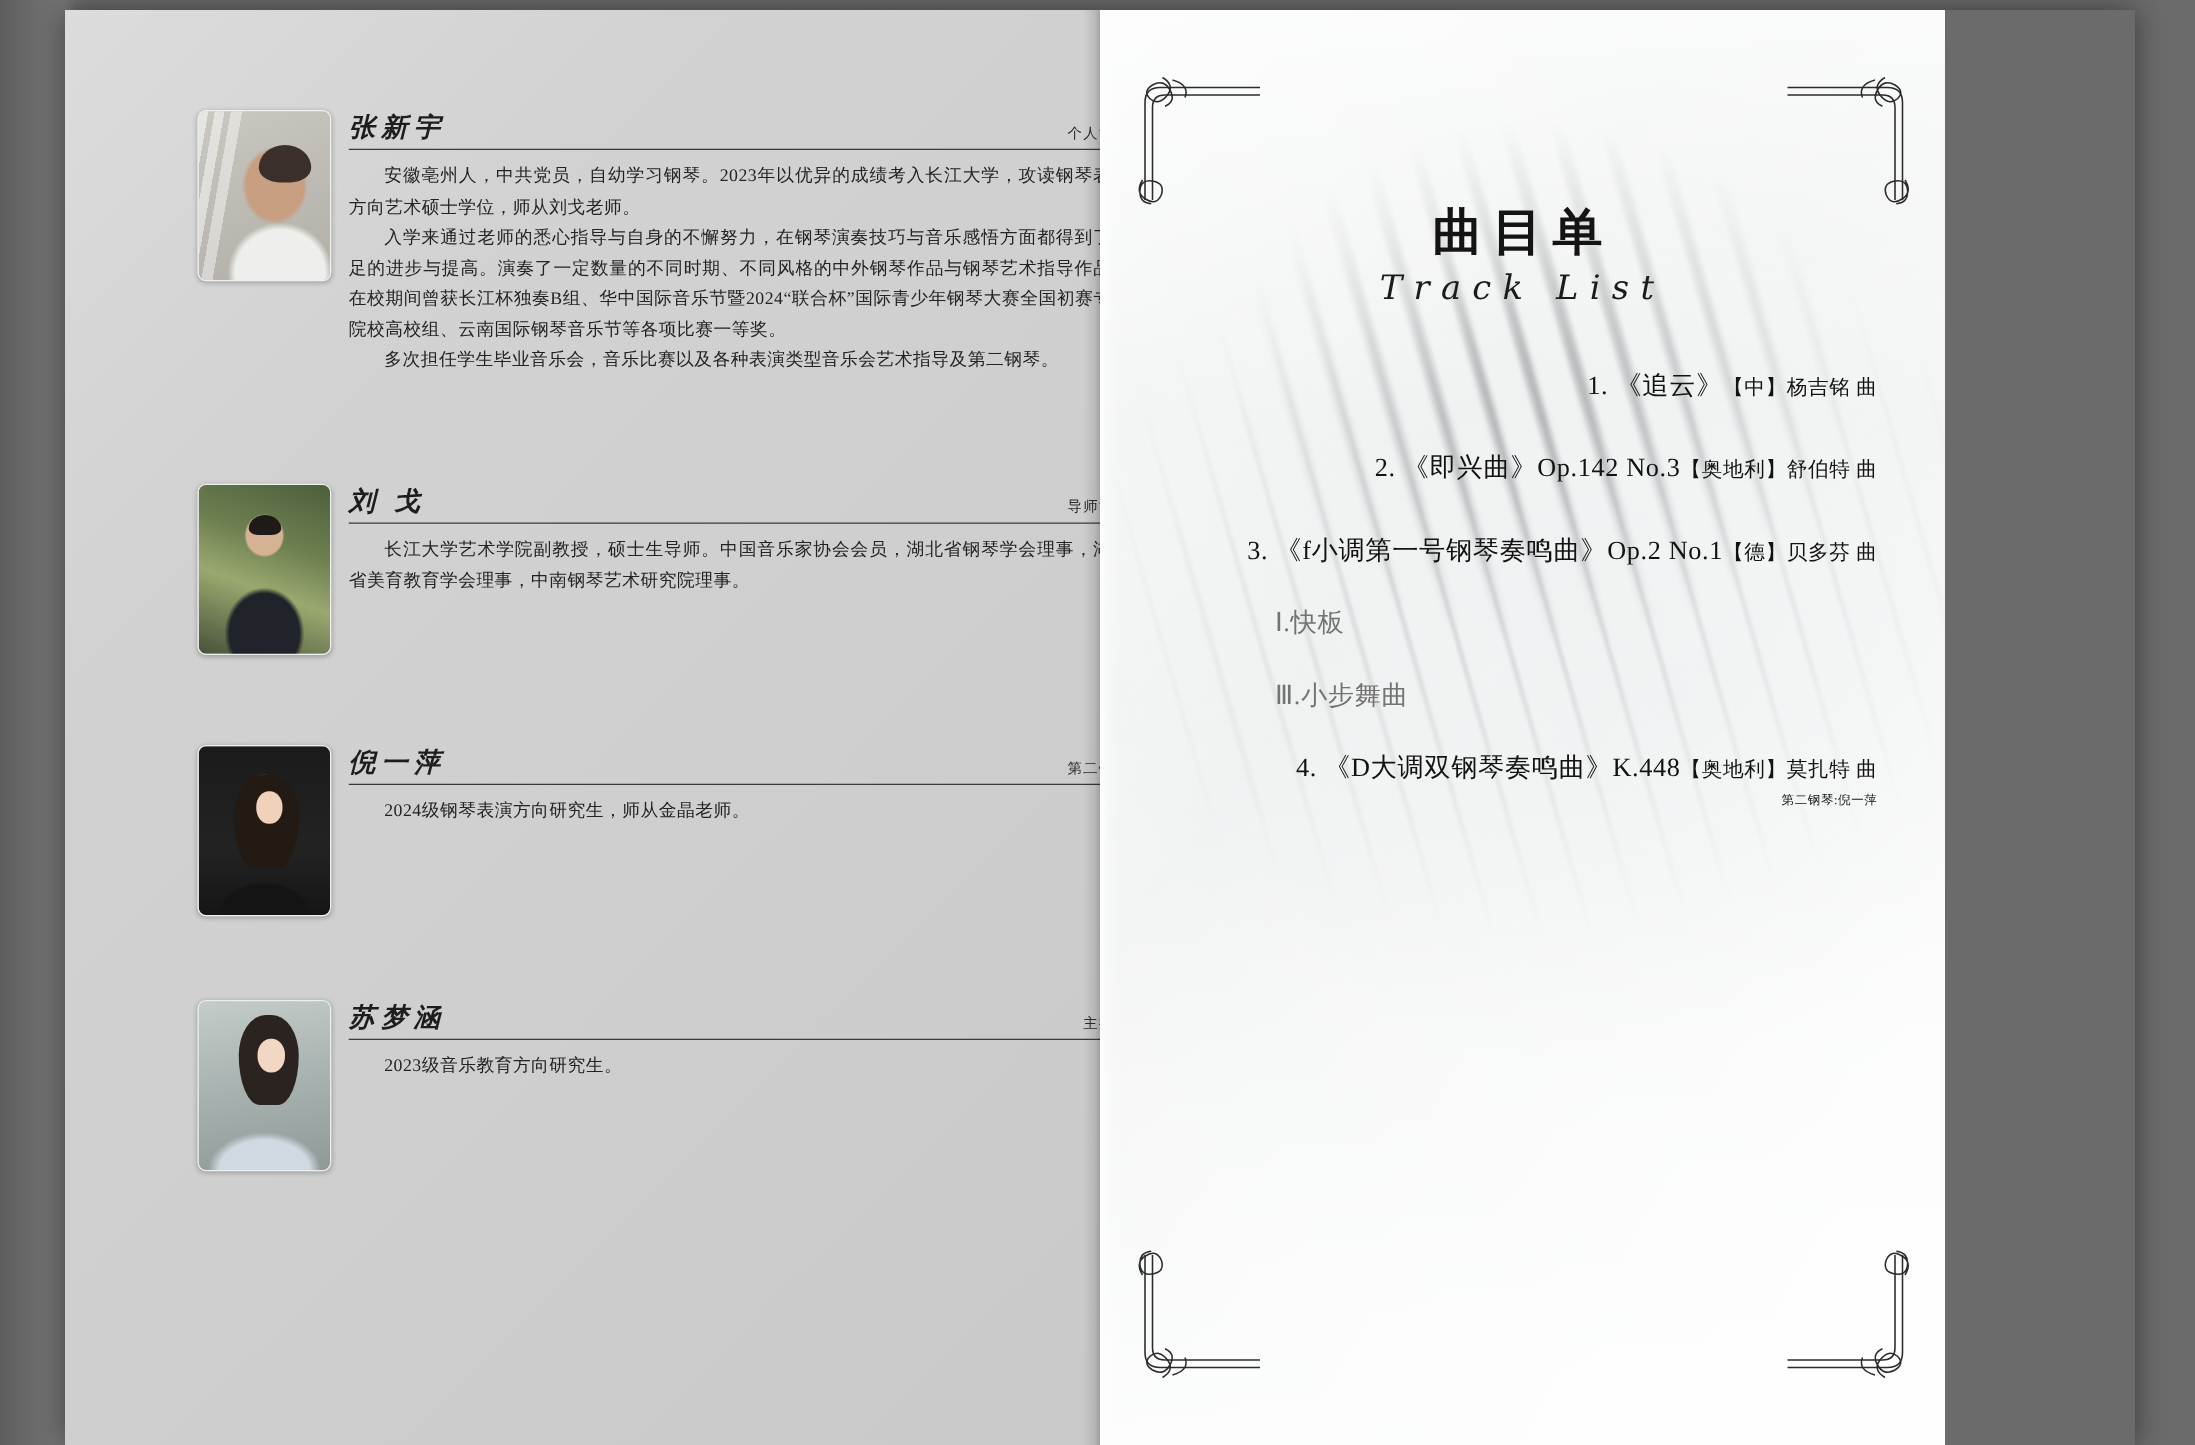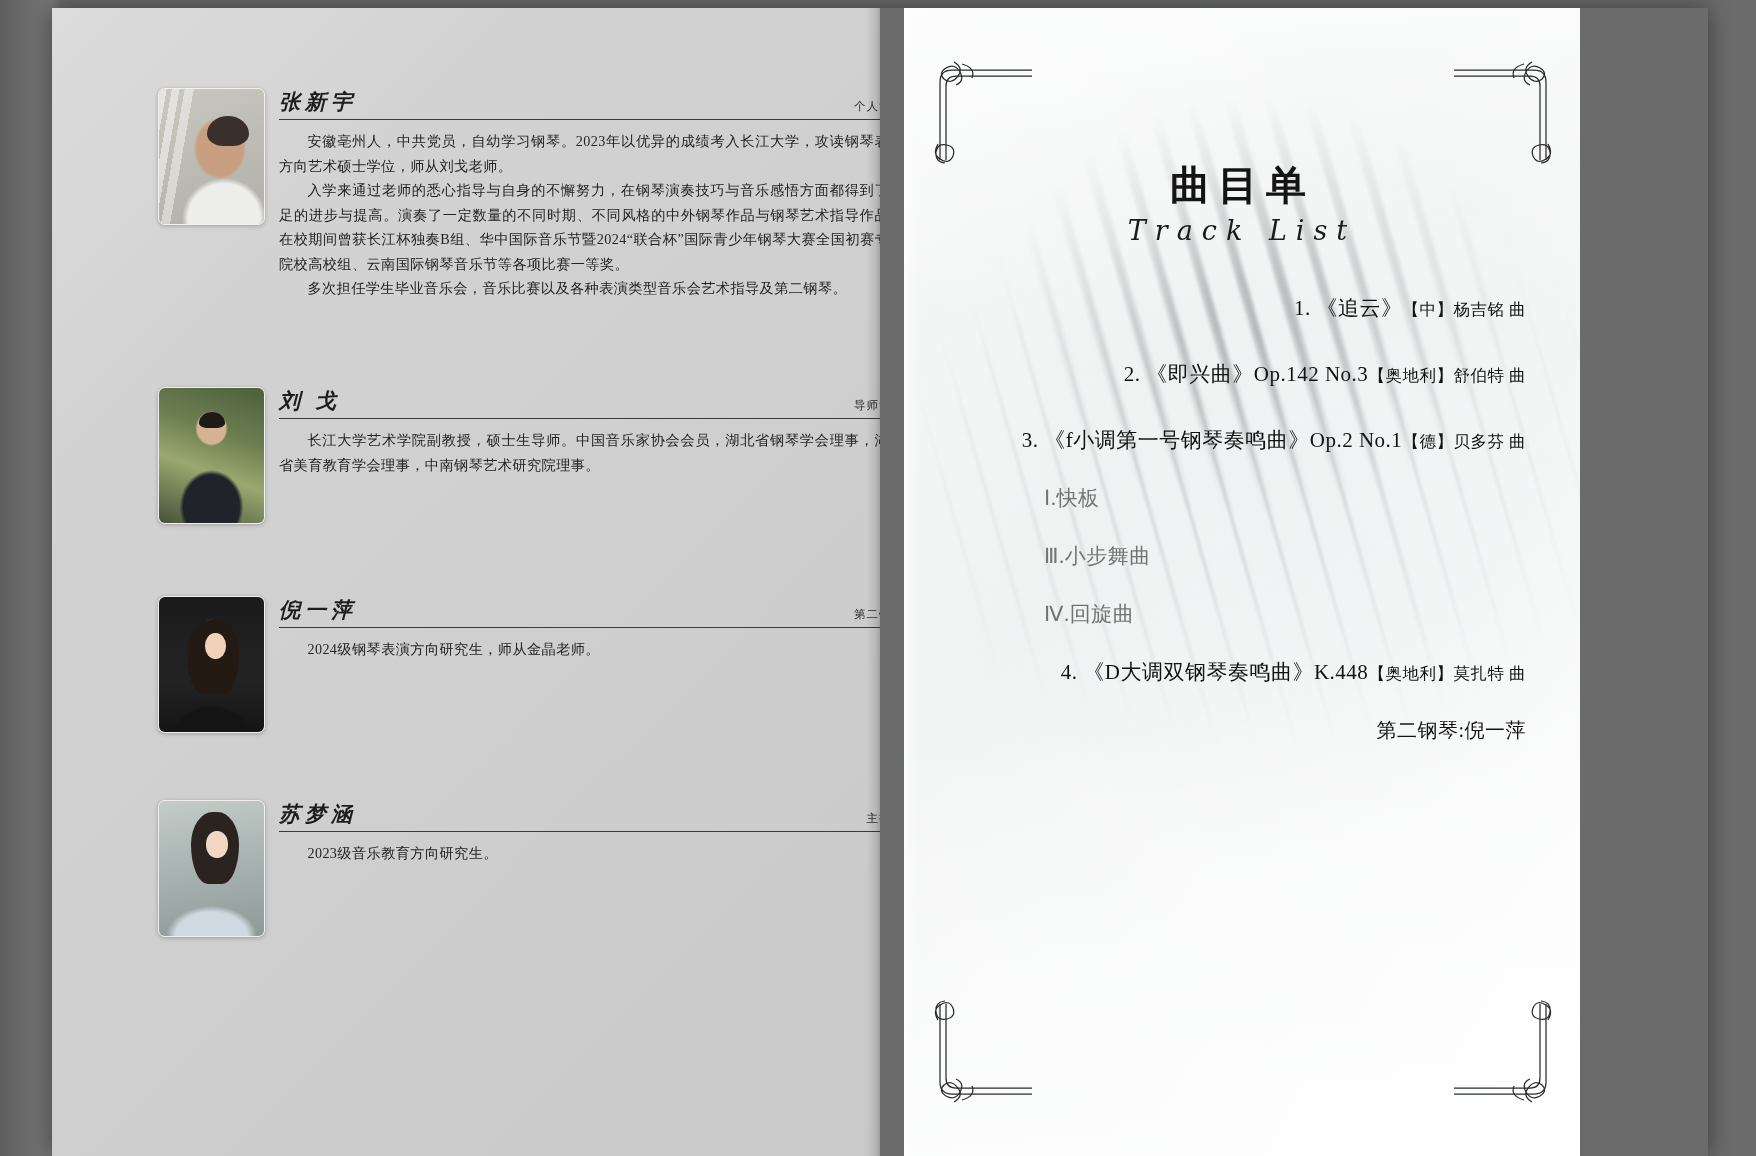--- a/index.html
+++ b/index.html
@@ -20,21 +20,20 @@
     background: linear-gradient(90deg,#5e5e5e 0%, #6f6f6f 2%, #767676 3%, #6b6b6b 3.5%);
   }
   .spread {
     position: absolute;
     left: 52px;
     top: 8px;
     width: 1656px;
     height: 1148px;
     display: flex;
     box-shadow: 0 0 22px rgba(0,0,0,0.45);
-    gap: 24px;
   }
   
   .left-page {
     position: relative;
     width: 828px;
     height: 100%;
     background: linear-gradient(135deg,#dcdcdc 0%, #d2d2d2 25%, #cfcfcf 55%, #c9c9c9 100%);
     overflow: hidden;
   }
   .left-page:after {
@@ -235,22 +234,22 @@
   }
   .track-right {
     font-size: 16.5px;
     color: #121212;
     text-align: right;
     white-space: nowrap;
     letter-spacing: 0.5px;
   }
   .track-right .sub {
     display: block;
-    margin-top: 32px;
-    font-size: 20px;
+    margin-top: 6px;
+    font-size: 10px;
     font-family: Liberation Serif, serif;
   }
   .movement {
     font-size: 21px;
     color: #737373;
     margin: 0 0 30px 78px;
     letter-spacing: 0.5px;
   }
   .mv-first { margin-top: -8px; }
 </style>
@@ -399,21 +398,20 @@
 
       <div class="track-row">
         <span class="track-left">
           <span>3.</span>
           <span>《f小调第一号钢琴奏鸣曲》Op.2 No.1</span>
         </span>
         <span class="track-right">【德】贝多芬 曲</span>
       </div>
       <div class="movement mv-first">Ⅰ.快板</div>
       <div class="movement">Ⅲ.小步舞曲</div>
-      <div class="movement">Ⅳ.回旋曲</div>
 
       <div class="track-row" style="margin-top:26px;">
         <span class="track-left">
           <span>4.</span>
           <span>《D大调双钢琴奏鸣曲》K.448</span>
         </span>
         <span class="track-right">
           <span>【奥地利】莫扎特 曲</span>
           <span class="sub">第二钢琴:倪一萍</span>
         </span>

